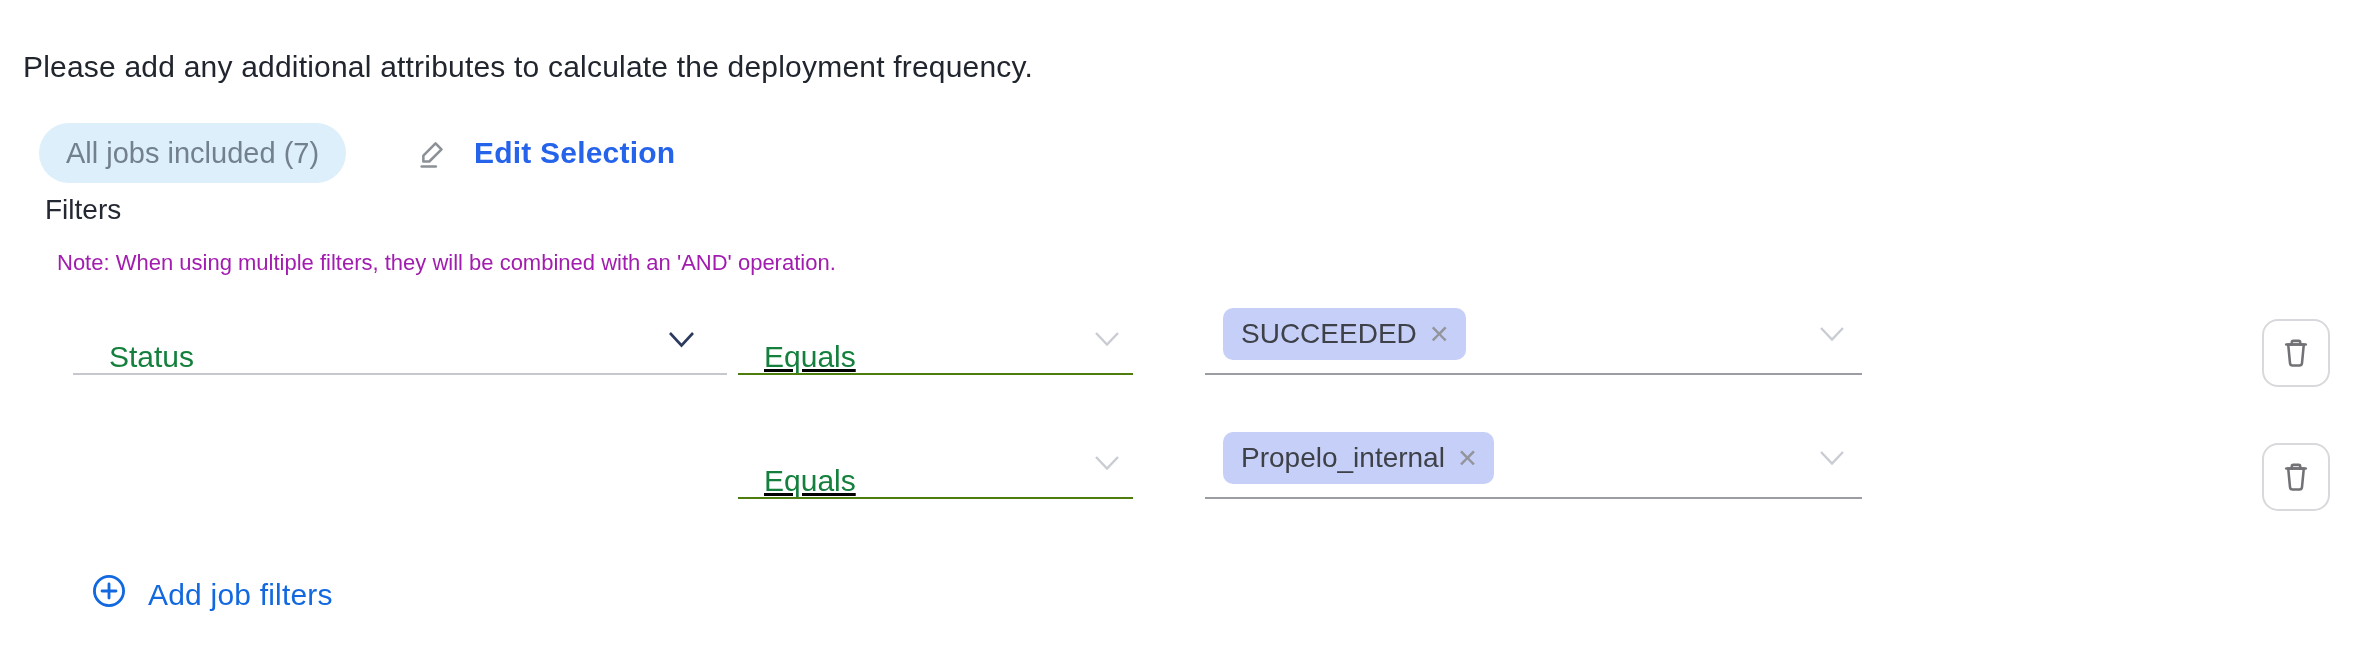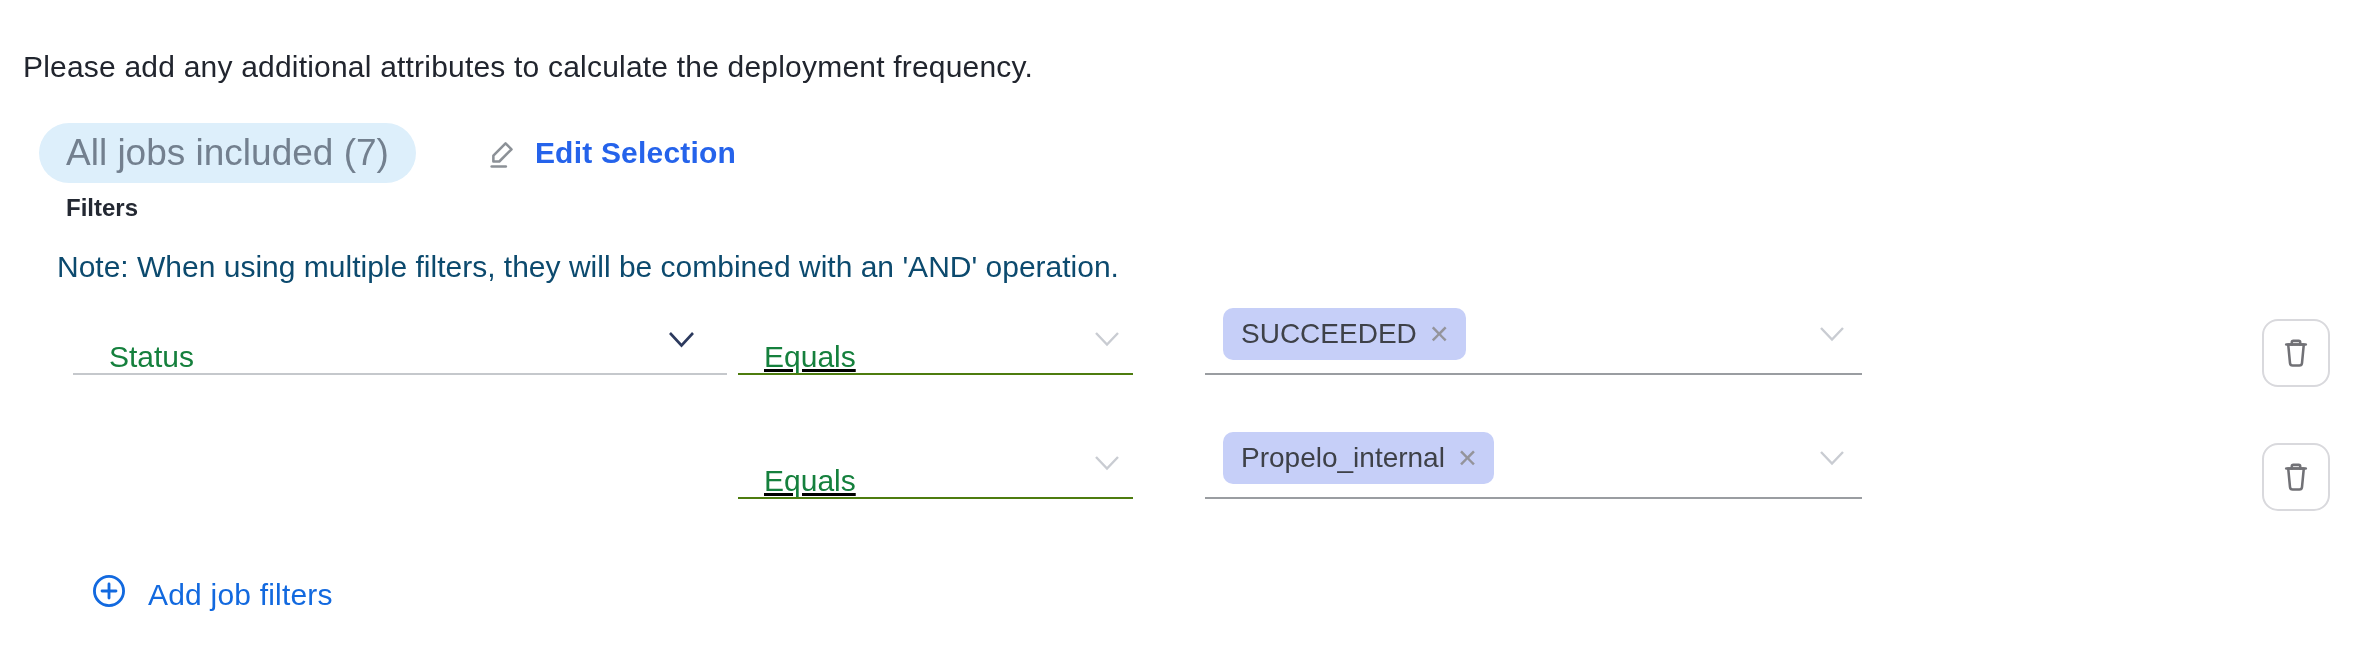--- a/index.html
+++ b/index.html
@@ -16,37 +16,37 @@
   }
 
   
   .selection-row {
     position:absolute; left:39px; top:123px; height:60px;
     display:flex; align-items:center;
   }
   .jobs-badge {
     display:inline-flex; align-items:center; height:60px;
     padding:0 27px; border-radius:30px;
-    background:#ddeffb; color:#73808f; font-size:37px;
+    background:#ddeffb; color:#73808f; font-size:29px;
   }
   .edit-btn {
-    display:flex; align-items:center; gap:15px;
+    display:flex; align-items:center; gap:24px;
     margin-left:70px; cursor:pointer; background:none; border:none;
     font-family:inherit;
   }
   .edit-btn .txt { color:#2563eb; font-size:30px; font-weight:700; letter-spacing:.2px; }
   .edit-icon { color:#8c9197; display:inline-flex; }
 
   .filters-heading {
-    position:absolute; left:66px; top:194px;
-    font-size:24px; font-weight:700; color:#232832;
+    position:absolute; left:45px; top:194px;
+    font-size:28px; font-weight:400; color:#232832;
   }
   .filters-note {
     position:absolute; left:57px; top:250px;
-    font-size:30px; color:#0c4a6e;
+    font-size:22px; color:#a21caf;
   }
 
   
   .filter-row { position:absolute; left:0; width:2376px; height:70px; }
   .row-1 { top:305px; }
   .row-2 { top:429px; }
 
   .select-field {
     position:absolute; top:0; height:70px; bottom:0;
     display:flex; align-items:center; justify-content:space-between;

